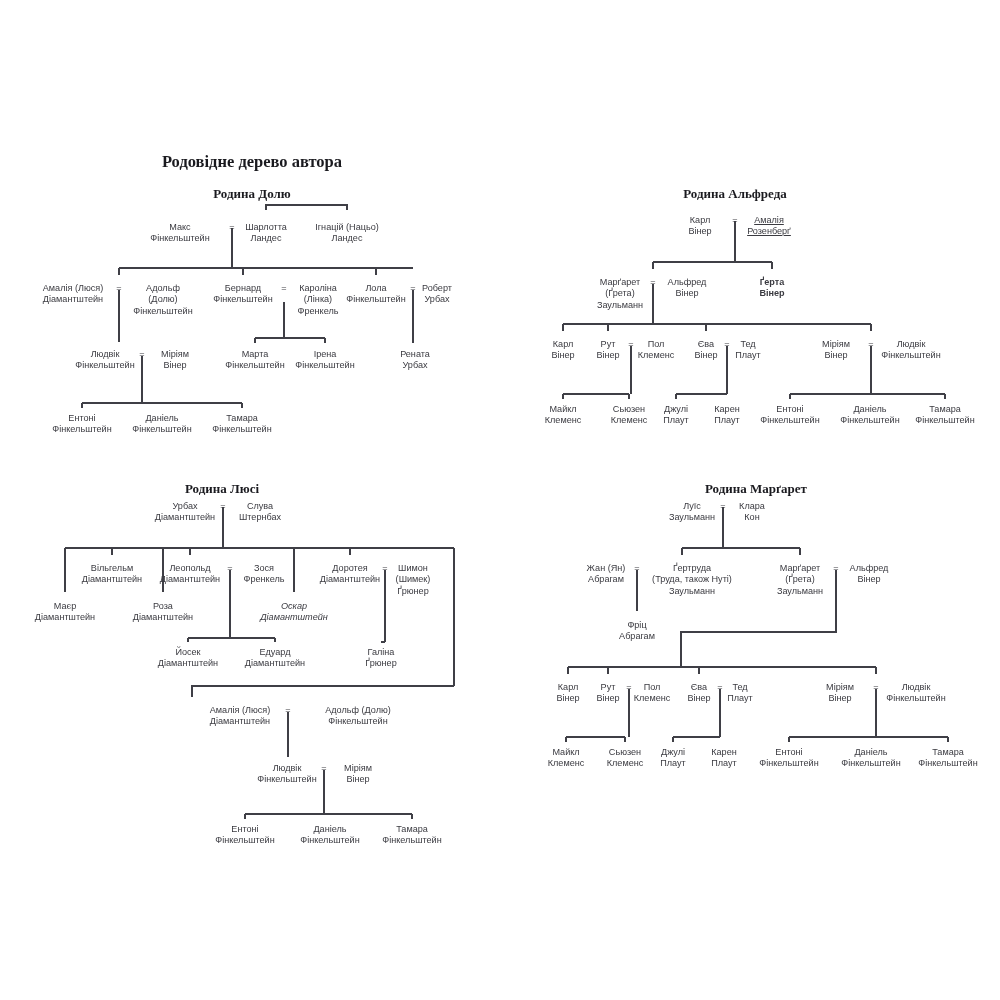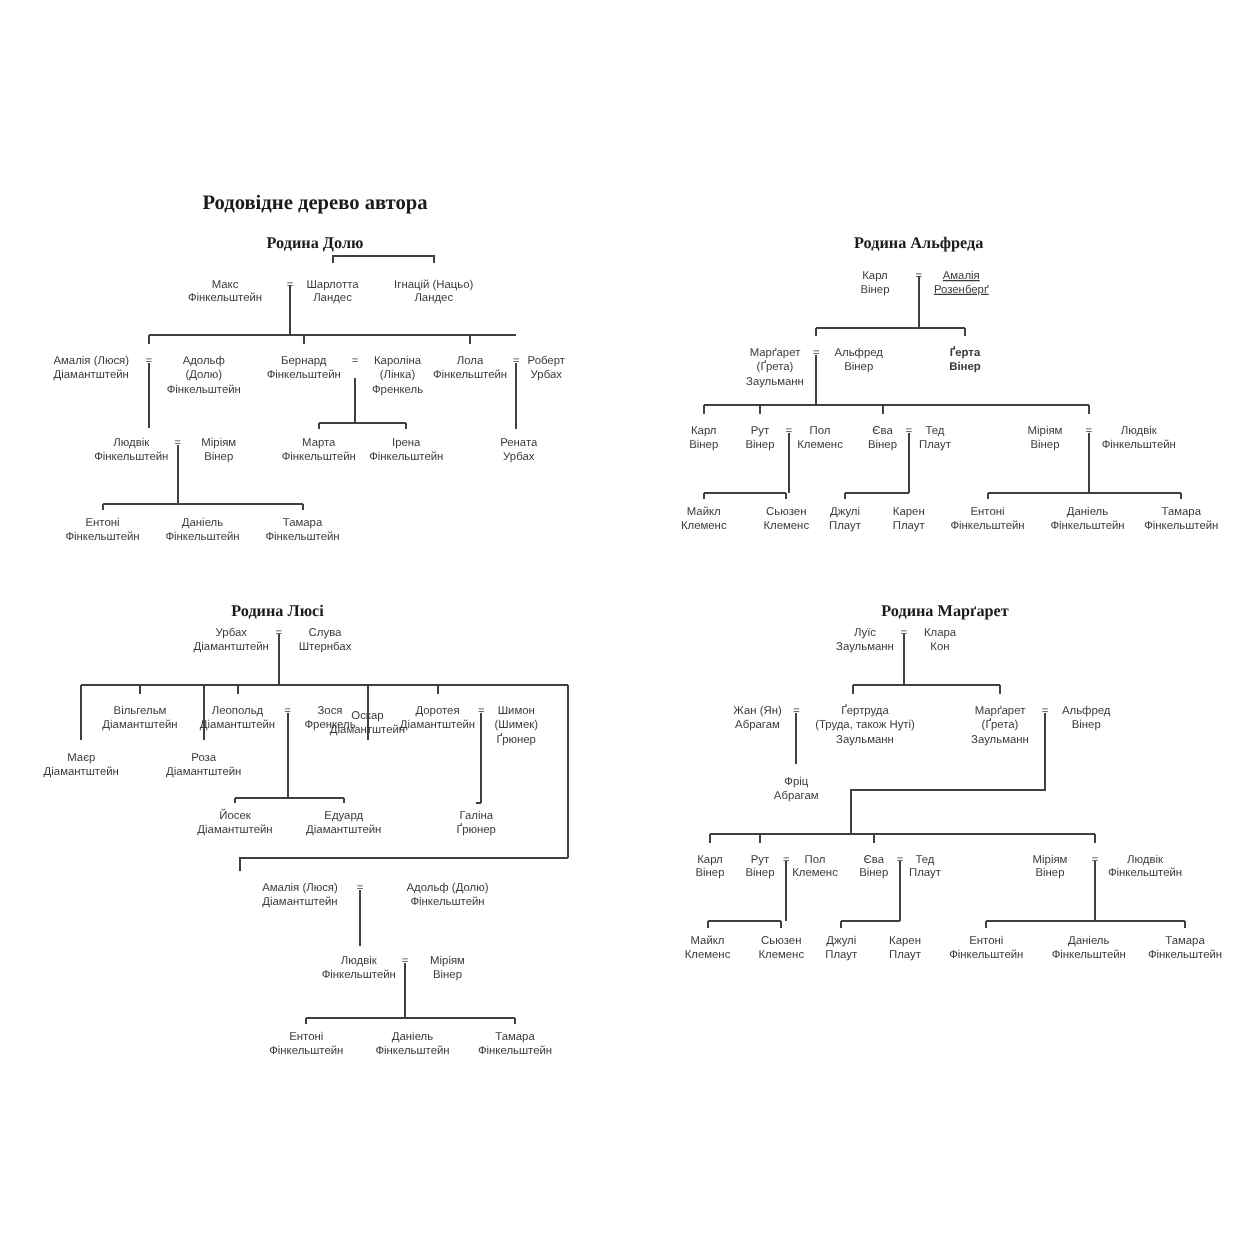--- a/index.html
+++ b/index.html
@@ -331,21 +331,21 @@
       <span class="ln">Ґрюнер</span>
     </div>
     <div class="person" style="left: 65px; top: 601px;">
       <span class="ln">Маєр</span>
       <span class="ln">Діамантштейн</span>
     </div>
     <div class="person" style="left: 163px; top: 601px;">
       <span class="ln">Роза</span>
       <span class="ln">Діамантштейн</span>
     </div>
-    <div class="person" style="left: 294px; top: 567px;">
+    <div class="person" style="left: 294px; top: 601px; font-style: italic;">
       <span class="ln">Оскар</span>
       <span class="ln">Діамантштейн</span>
     </div>
     <div class="person" style="left: 188px; top: 647px;">
       <span class="ln">Йосек</span>
       <span class="ln">Діамантштейн</span>
     </div>
     <div class="person" style="left: 275px; top: 647px;">
       <span class="ln">Едуард</span>
       <span class="ln">Діамантштейн</span>

